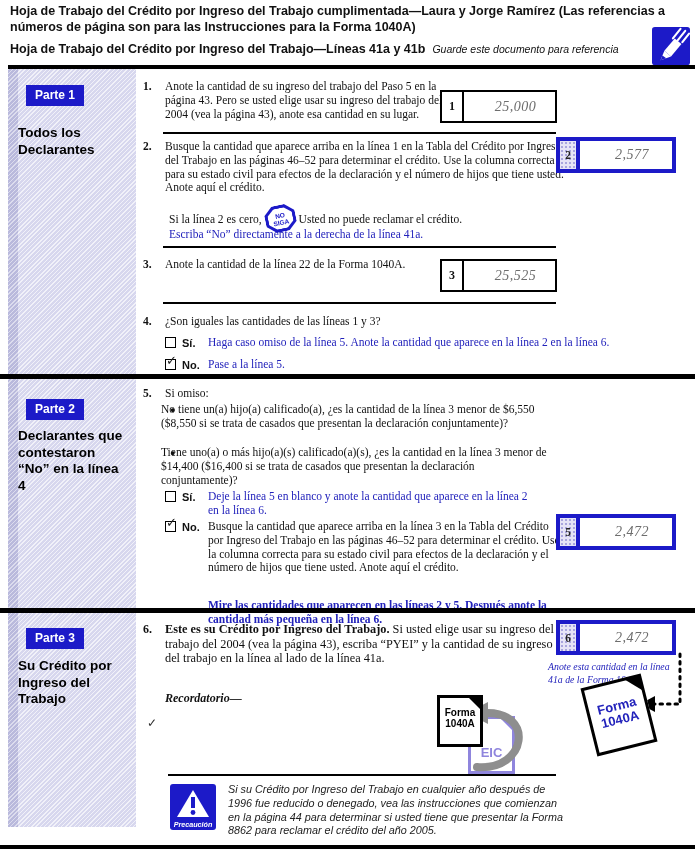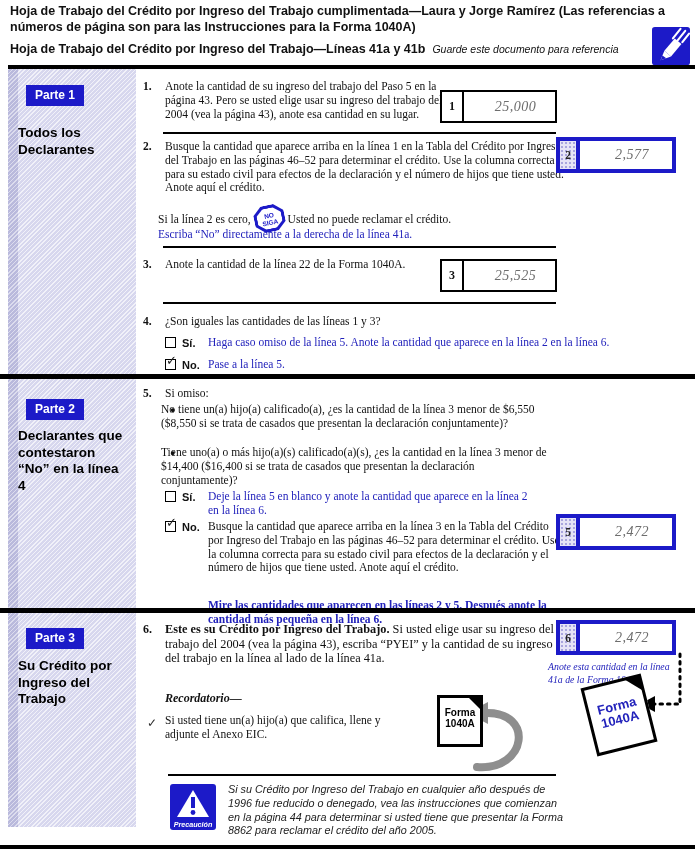--- a/index.html
+++ b/index.html
@@ -152,21 +152,21 @@
   <div class="abs rule-thin" style="left:163px;top:132px;width:393px;"></div>
 
   <div class="abs item item-wrap" style="top:140px;width:420px;">
     <span class="inum">2.</span>
     <div class="itext" style="width:400px;">Busque la cantidad que aparece arriba en la línea 1 en la Tabla del Crédito por Ingreso del Trabajo en las páginas 46–52 para determinar el crédito. Use la columna correcta para su estado civil para efectos de la declaración y el número de hijos que tiene usted. Anote aquí el crédito.</div>
   </div>
   <div class="abs boxb" style="left:556px;top:137px;width:120px;height:36px;">
     <div class="lab">2</div>
     <div class="val">2,577</div>
   </div>
-  <div class="abs item" style="left:158px;top:213px;width:420px;">
+  <div class="abs item" style="left:169px;top:213px;width:420px;">
     <span>Si la línea 2 es cero,</span><span class="nosiga"><span class="oct"></span><span class="octin"></span><span class="txt">
           <span>NO</span>
           <span>SIGA</span>
         </span></span><span>Usted no puede reclamar el crédito.</span>
     <div class="blue">Escriba “No” directamente a la derecha de la línea 41a.</div>
   </div>
   <div class="abs rule-thin" style="left:163px;top:246px;width:393px;"></div>
 
   <div class="abs item item-wrap" style="top:258px;width:300px;">
     <span class="inum">3.</span>
@@ -249,27 +249,30 @@
       <polygon points="2,52 17,44 17,60" fill="#000"></polygon>
     </svg>
   </div>
   <div class="abs doc doctilt" style="left:588px;top:680px;">
     <span class="fold"></span>
     <div class="t"><span>Forma</span><br><span>1040A</span></div>
   </div>
 
   <div class="abs remhead" style="left:165px;top:691px;">Recordatorio—</div>
   <div class="abs" style="left:147px;top:713px;"><span class="remcheck">✓</span></div>
-  <div class="abs item" style="left:165px;top:714px;width:252px;">Si usted tiene un(a) hijo(a) que califica, llene y adjunte el Anexo EIC.</div>
 
   <div class="abs" style="left:455px;top:693px;width:90px;height:85px;z-index:2;">
     <svg width="90" height="85" viewBox="0 0 90 85">
       <path d="M22,74 C72,78 80,18 30,20" fill="none" stroke="#8e8e8e" stroke-width="8" stroke-linecap="round"></path>
       <polygon points="12,20 33,9 33,31" fill="#8e8e8e"></polygon>
     </svg>
+  </div>
+  <div class="abs doc doceic" style="left:468px;top:716px;">
+    <span class="fold"></span>
+    <div class="t">EIC</div>
   </div>
   <div class="abs doc doc1040" style="left:437px;top:695px;">
     <span class="fold"></span>
     <div class="t"><span>Forma</span><br><span>1040A</span></div>
   </div>
 
   <div class="abs rule-thin" style="left:168px;top:774px;width:388px;"></div>
 
   <div class="abs caution-icon" style="left:170px;top:784px;">
     <svg width="46" height="46" viewBox="0 0 46 46">

